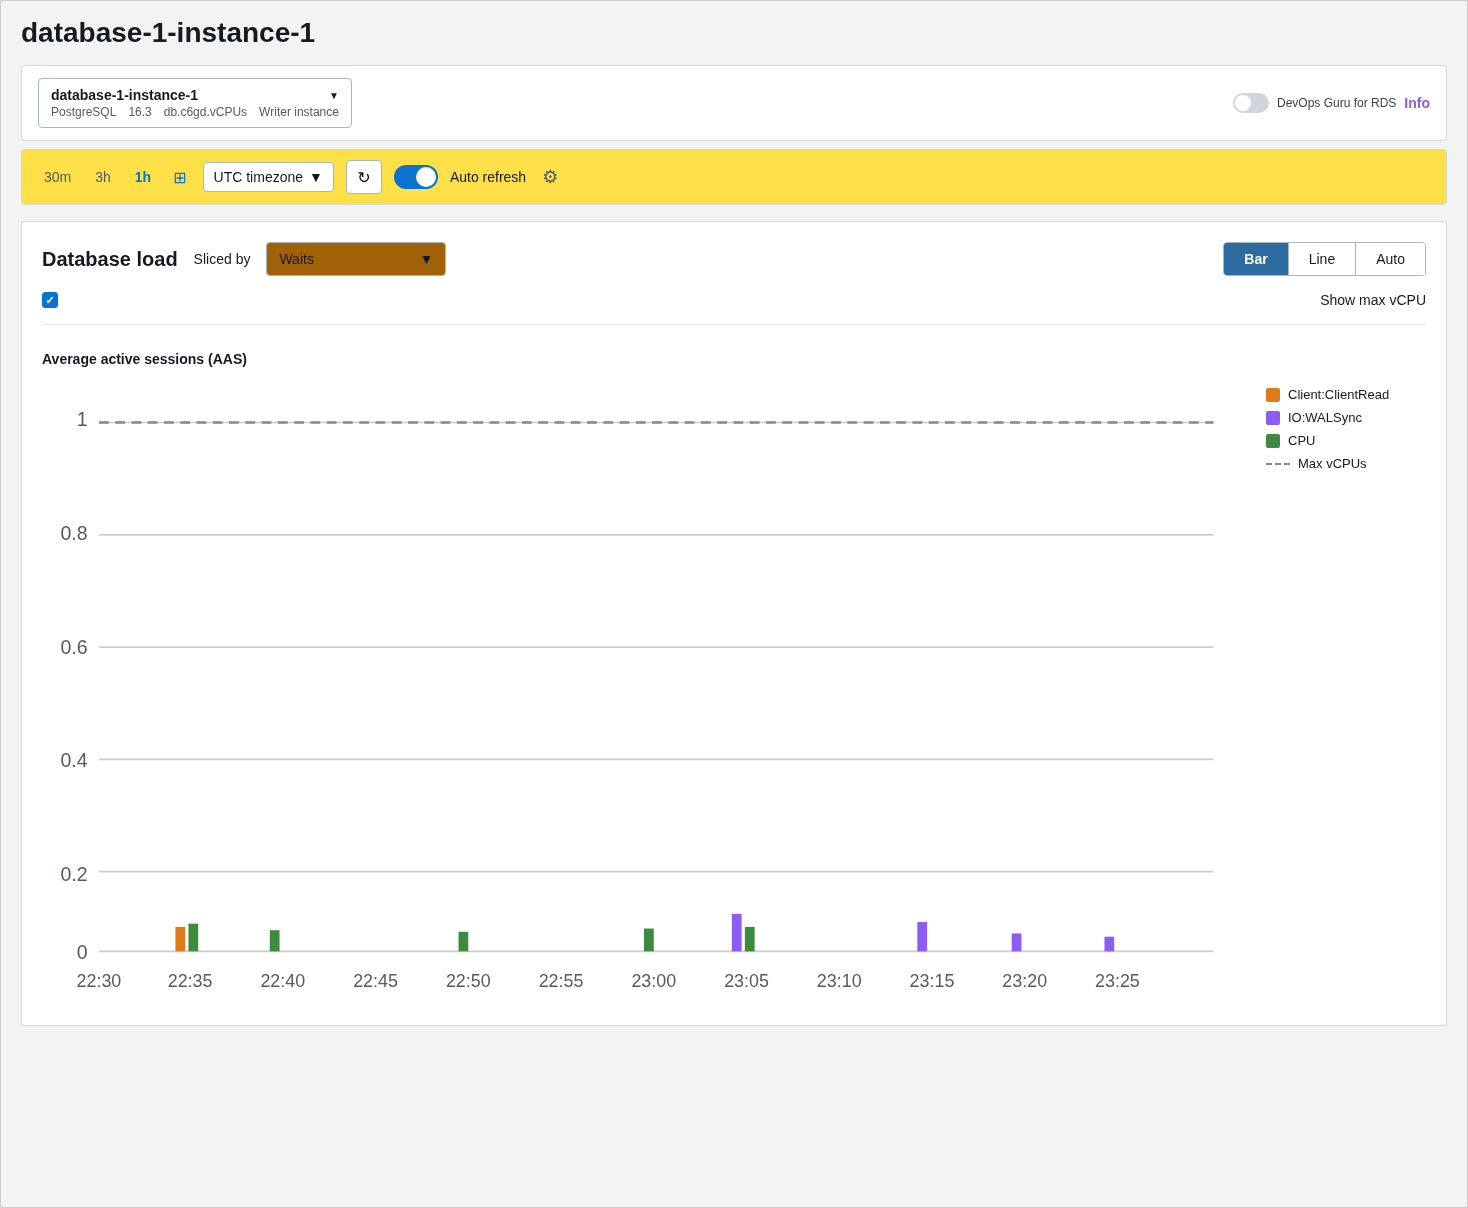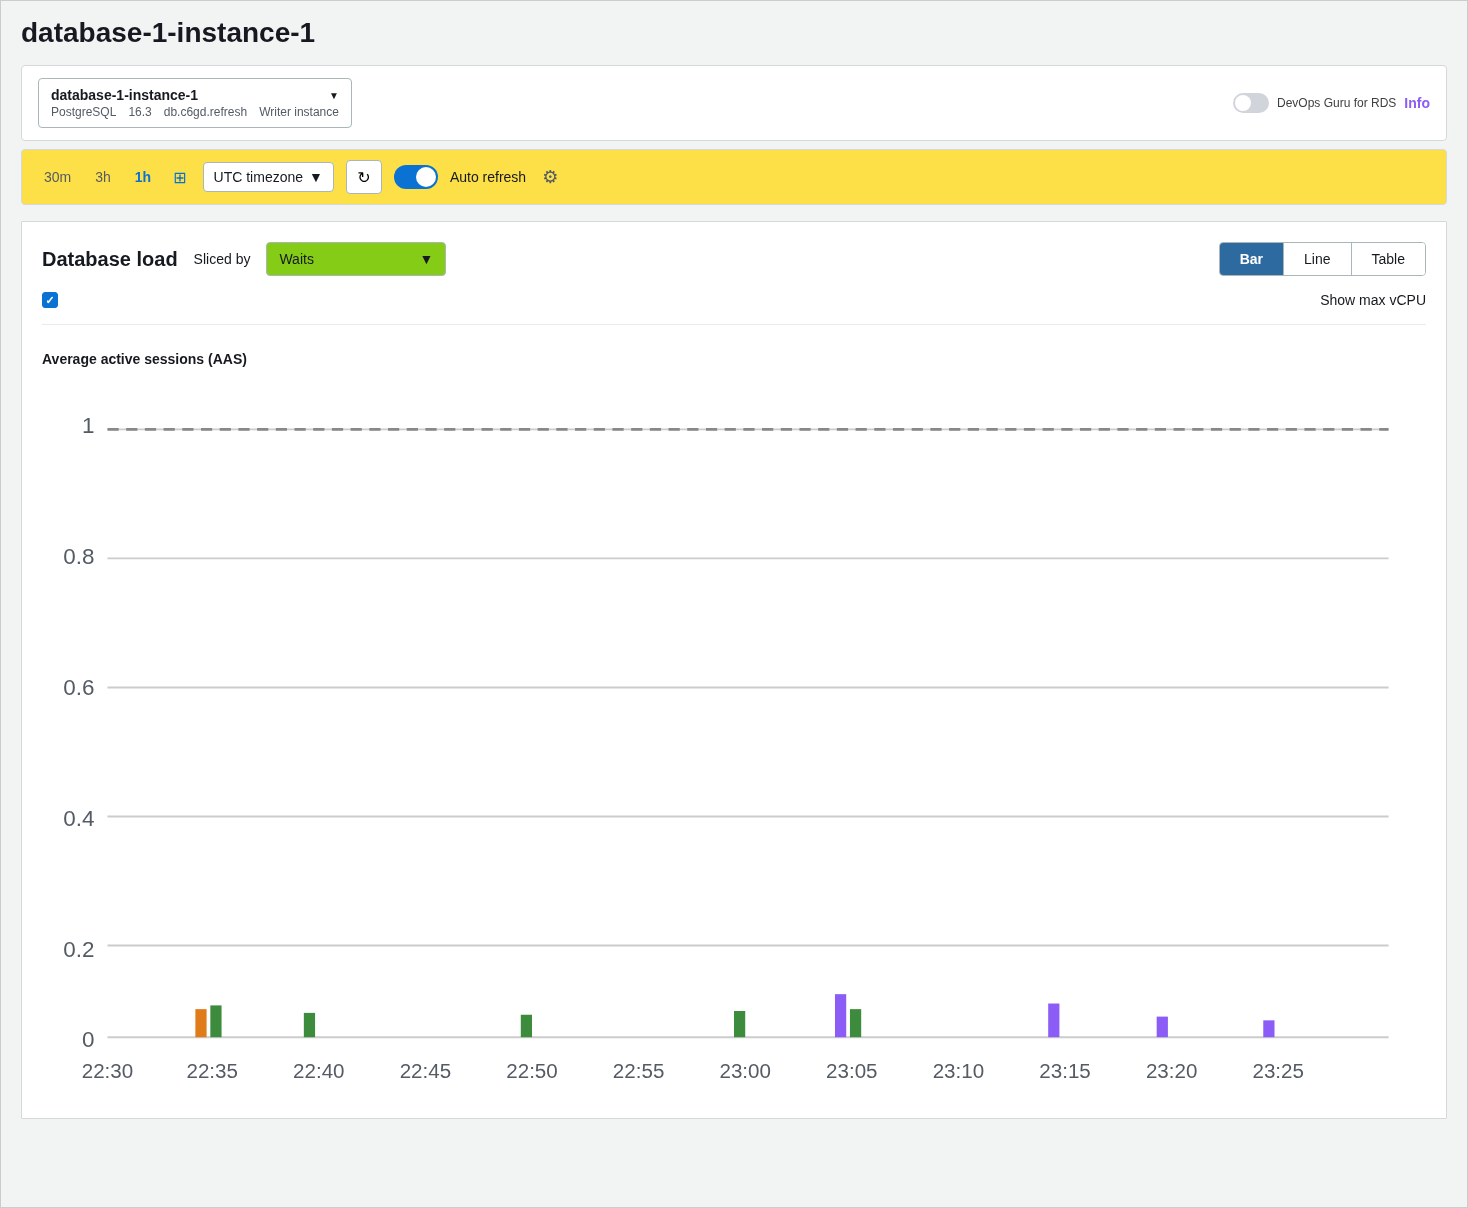--- a/index.html
+++ b/index.html
@@ -197,21 +197,21 @@
       font-weight: 700;
     }
     .sliced-by-label {
       font-size: 14px;
       color: #16191f;
     }
     .sliced-by-select {
       border: 1px solid #aab7b8;
       border-radius: 4px;
       padding: 8px 12px;
-      background: #84cc16;
+      background: #a16207;
       cursor: pointer;
       font-size: 14px;
       display: flex;
       align-items: center;
       gap: 24px;
       min-width: 180px;
     }
     .view-buttons {
       margin-left: auto;
       display: flex;
@@ -321,21 +321,21 @@
 
   <div class="top-bar">
     <div class="instance-selector">
       <div class="instance-name">
         <span>database-1-instance-1</span>
         <span class="chevron">▼</span>
       </div>
       <div class="instance-meta">
         <span>PostgreSQL</span>
         <span>16.3</span>
-        <span>db.c6gd.refresh</span>
+        <span>db.c6gd.vCPUs</span>
         <span>Writer instance</span>
       </div>
     </div>
 
     <div class="devops-guru">
       <div class="toggle-switch"></div>
       <span class="devops-label">DevOps Guru for RDS</span>
       <span class="info-link">Info</span>
     </div>
   </div>
@@ -368,21 +368,21 @@
     <div class="db-load-header">
       <span class="db-load-title">Database load</span>
       <span class="sliced-by-label">Sliced by</span>
       <div class="sliced-by-select">
         <span>Waits</span>
         <span style="margin-left:auto;">▼</span>
       </div>
       <div class="view-buttons">
         <button class="view-btn active">Bar</button>
         <button class="view-btn">Line</button>
-        <button class="view-btn">Table</button>
+        <button class="view-btn">Auto</button>
       </div>
     </div>
 
     <div class="show-vcpu">
       <div class="checkbox"></div>
       <span>Show max vCPU</span>
     </div>
 
     <hr class="divider">
 
@@ -437,17 +437,35 @@
             <rect x="432" y="338" width="6" height="15" fill="#3d8b3d"></rect>
 
             <rect x="538" y="335" width="6" height="18" fill="#8b5cf6"></rect>
 
             <rect x="596" y="342" width="6" height="11" fill="#8b5cf6"></rect>
 
             <rect x="653" y="344" width="6" height="9" fill="#8b5cf6"></rect>
           </svg>
         </div>
 
+        <div class="chart-legend">
+          <div class="legend-item">
+            <div class="legend-color" style="background:#e07b19;"></div>
+            <span>Client:ClientRead</span>
+          </div>
+          <div class="legend-item">
+            <div class="legend-color" style="background:#8b5cf6;"></div>
+            <span>IO:WALSync</span>
+          </div>
+          <div class="legend-item">
+            <div class="legend-color" style="background:#3d8b3d;"></div>
+            <span>CPU</span>
+          </div>
+          <div class="legend-item">
+            <div class="legend-dashed"></div>
+            <span>Max vCPUs</span>
+          </div>
+        </div>
       </div>
     </div>
   </div>
 
 </div>
 
 </body></html>

